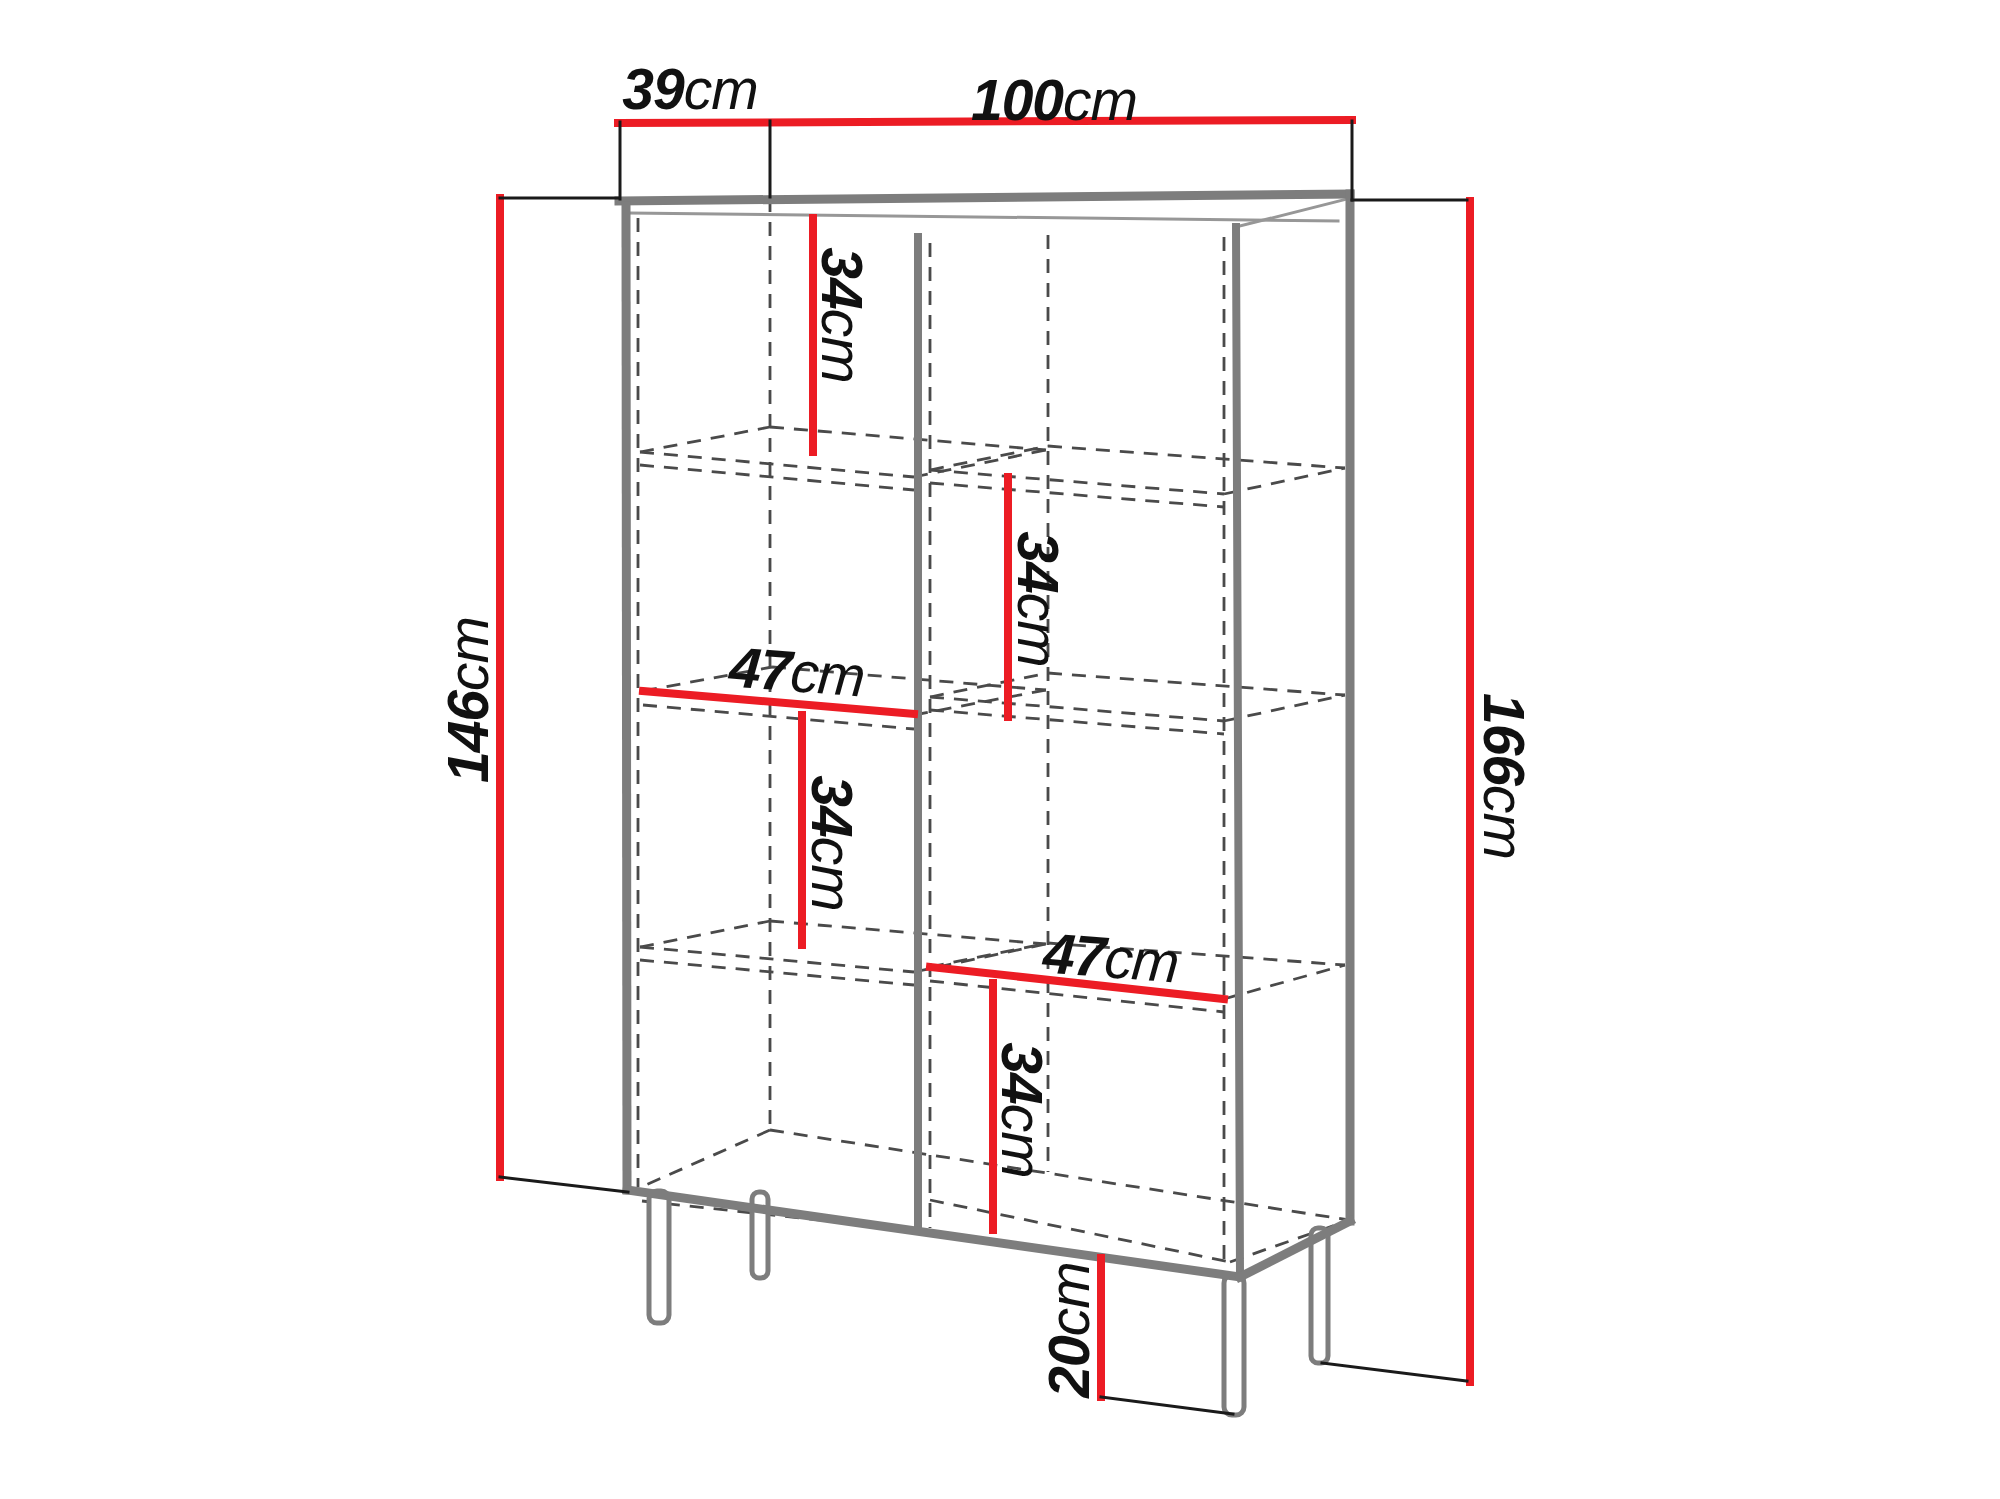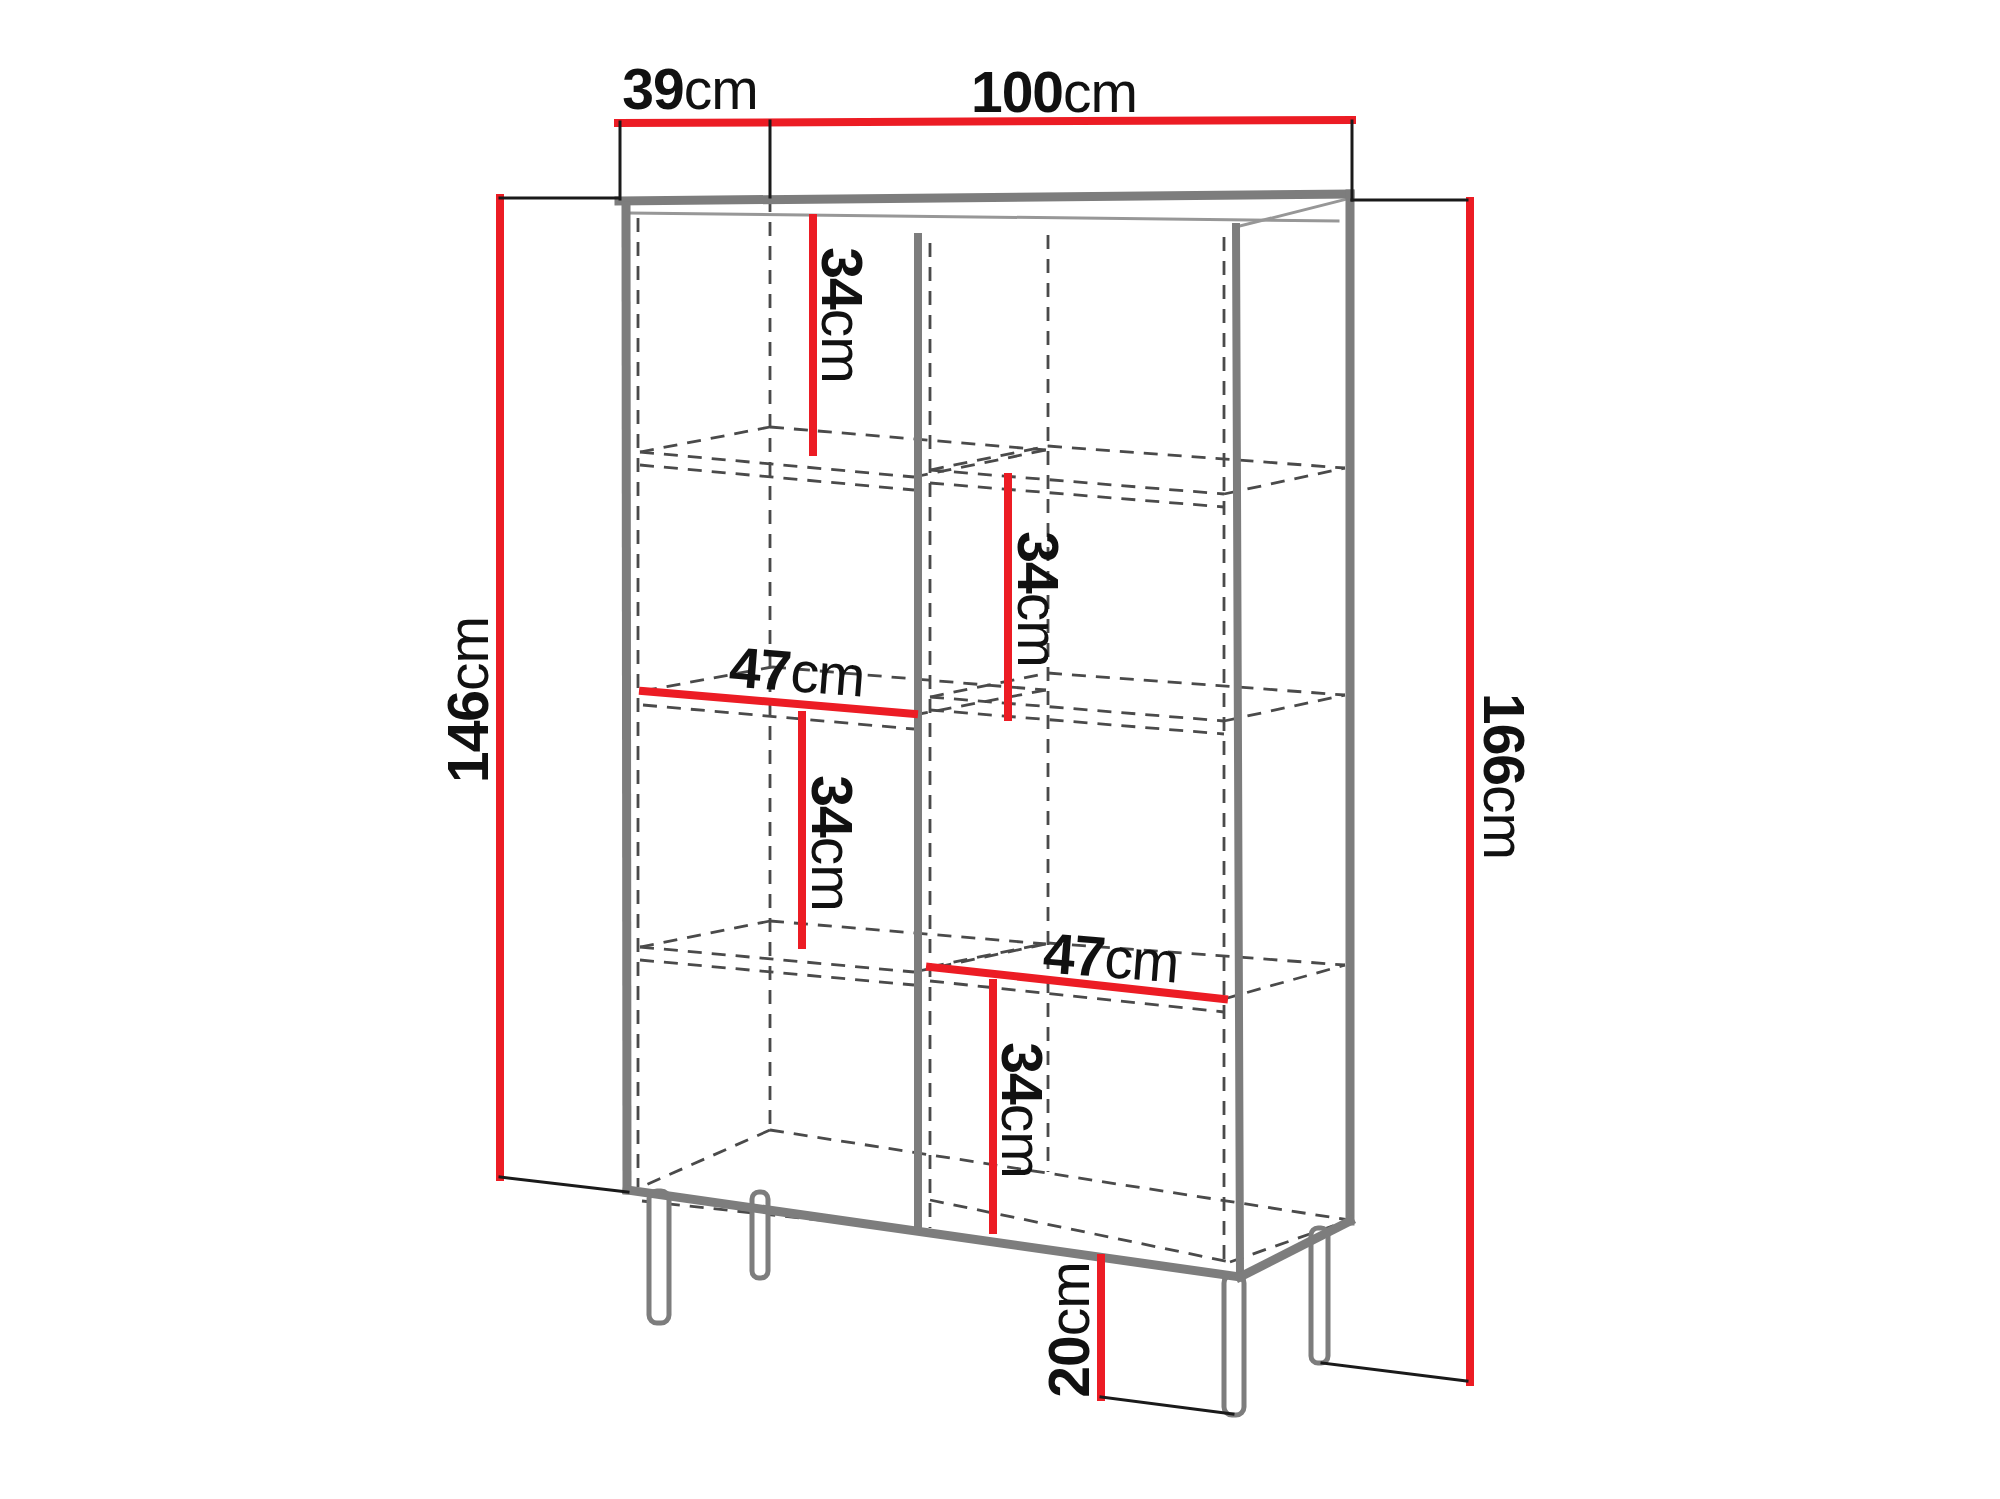--- a/index.html
+++ b/index.html
@@ -8,20 +8,21 @@
     height:1499px;
     background:#ffffff;
     overflow:hidden;
     font-family:"Liberation Sans", sans-serif;
   }
   .stage{
     position:relative;
     width:2000px;
     height:1499px;
     background:#ffffff;
+    font-style:italic;
   }
   svg.lineart{
     position:absolute;
     left:0;top:0;
     width:2000px;
     height:1499px;
   }
   
   .red-line{stroke:#EC1C24;stroke-width:8;stroke-linecap:square;fill:none}
   .blk-line{stroke:#1a1a1a;stroke-width:3;stroke-linecap:square;fill:none}
@@ -141,21 +142,21 @@
       <line class="blk-line" x1="500" y1="1177" x2="628" y2="1192"></line>
       <line class="blk-line" x1="1101" y1="1397" x2="1233" y2="1414"></line>
       <line class="blk-line" x1="1322" y1="1363" x2="1467" y2="1381"></line>
     </g>
   </svg>
 
   <div class="dim-label" style="left:690px;top:89px">
     <span class="val">39</span><span class="unit">cm</span>
   </div>
 
-  <div class="dim-label" style="left:1054px;top:92px">
+  <div class="dim-label" style="left:1054px;top:100px">
     <span class="val">100</span><span class="unit">cm</span>
   </div>
 
   <div class="dim-label rot-ccw" style="left:468px;top:700px">
     <span class="val">146</span><span class="unit">cm</span>
   </div>
 
   <div class="dim-label rot-cw" style="left:1503px;top:776px">
     <span class="val">166</span><span class="unit">cm</span>
   </div>

